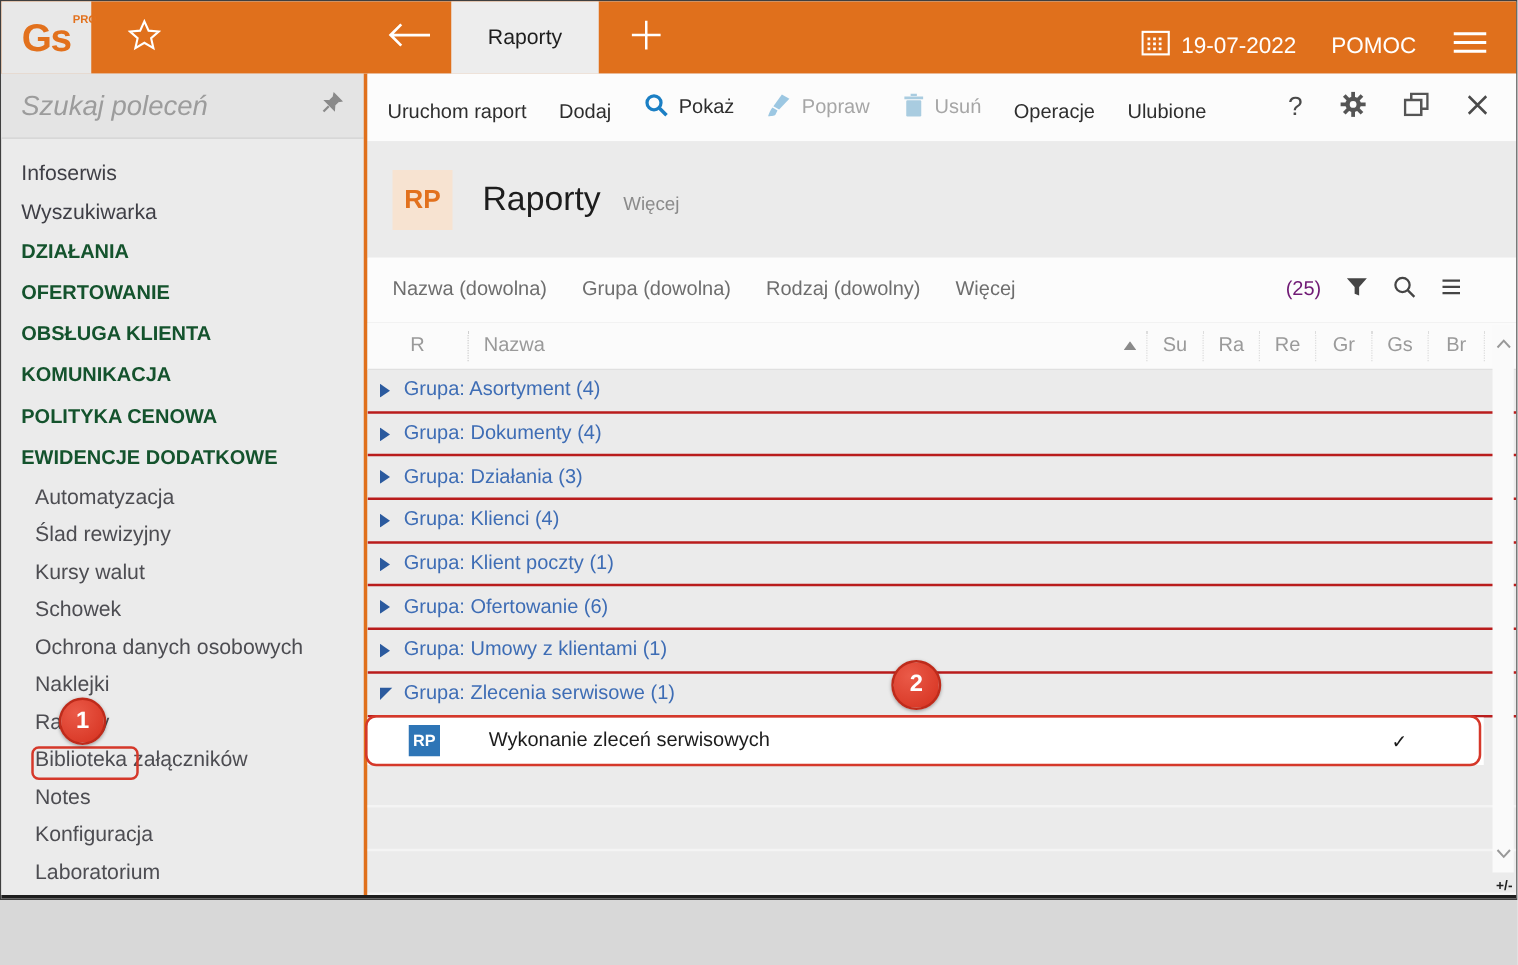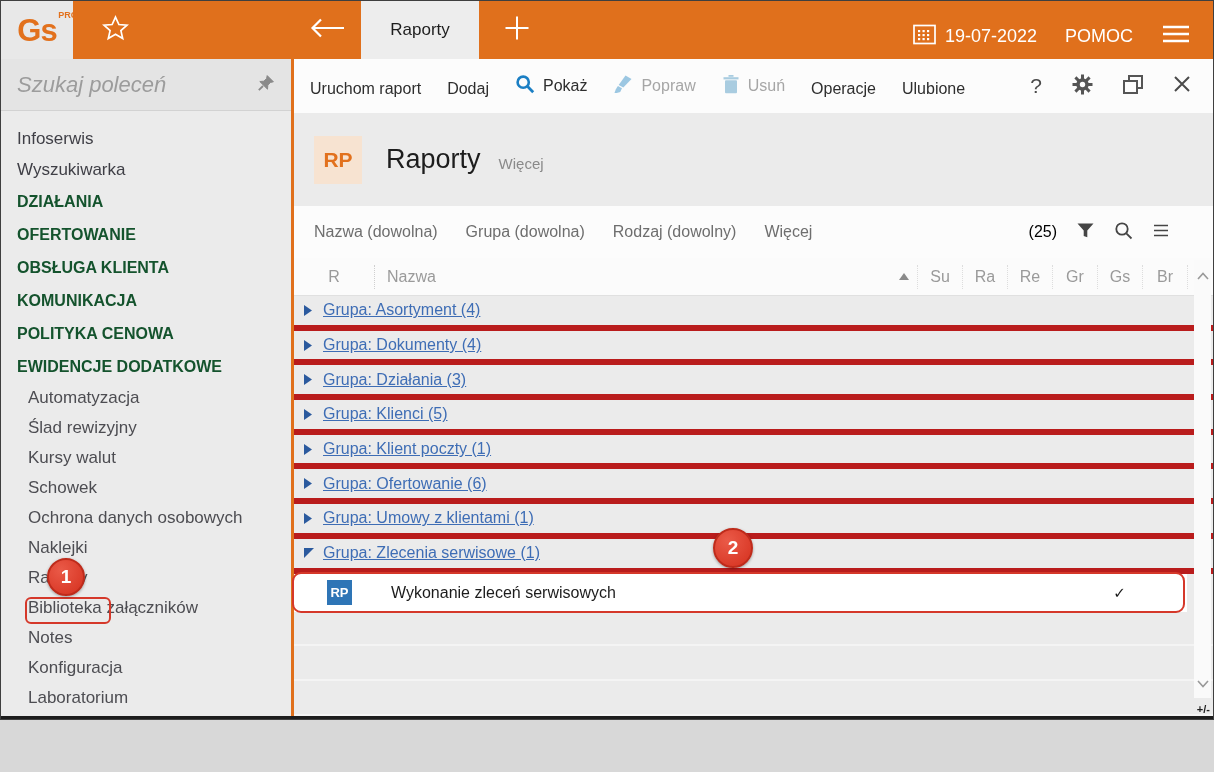--- a/index.html
+++ b/index.html
@@ -41,33 +41,33 @@
   
   .panel-header{height:93px;background:#EBEBEB;display:flex;align-items:center;padding-left:20px;flex:0 0 auto;}
   .rp-badge{width:48px;height:48px;background:#F7E3D1;color:#E2711D;font-weight:bold;font-size:21px;
             display:flex;align-items:center;justify-content:center;}
   .panel-title{font-size:27px;color:#1d1d1d;margin-left:24px;}
   .panel-more{font-size:15px;color:#8A8A8A;margin-left:18px;margin-top:8px;}
   
   .filter-bar{height:52px;background:#FCFCFC;display:flex;align-items:center;gap:28px;padding:0 20px;
               font-size:16px;color:#6E6E6E;flex:0 0 auto;}
   .filter-right{margin-left:auto;display:flex;align-items:center;gap:20px;padding-right:24px;}
-  .filter-count{color:#000000;font-size:16px;}
+  .filter-count{color:#701a75;font-size:16px;}
   
   .grid{flex:1;position:relative;background:#EBEBEB;overflow:hidden;}
   .grid-header{height:38px;background:#FBFBFB;border-bottom:1px solid #E0E0E0;display:flex;align-items:center;
                color:#9A9A9A;font-size:16px;}
   .col-r{width:80px;text-align:center;flex:0 0 auto;}
   .col-name{flex:1;display:flex;align-items:center;padding-left:12px;border-left:1px dotted #CFCFCF;height:24px;}
   .sort-ind{margin-left:auto;margin-right:8px;display:flex;align-items:center;}
   .col-flag{width:45px;text-align:center;flex:0 0 auto;border-left:1px dotted #DDDDDD;height:24px;line-height:24px;}
   .col-gutter{width:26px;flex:0 0 auto;border-left:1px dotted #DDDDDD;height:24px;}
   .grid-body{position:relative;}
   .group-row{height:34.7px;display:flex;align-items:center;padding-left:10px;color:#3E6DB5;font-size:16px;
-             border-bottom:6px solid #b91c1c;text-decoration:underline;}
+             border-bottom:2px solid #b91c1c;}
   .group-row .tri{margin-right:9px;display:flex;align-items:center;width:10px;}
   .empty-row{height:34.7px;border-bottom:2px solid #F4F4F4;}
   .selected-row{height:38px;background:#FFFFFF;display:flex;align-items:center;margin-right:26px;}
   .sel-rcell{width:80px;flex:0 0 auto;display:flex;align-items:center;}
   .row-badge{width:25px;height:25px;background:#2E75B6;color:#fff;font-weight:bold;font-size:13px;
              display:flex;align-items:center;justify-content:center;margin-left:33px;}
   .sel-name{flex:1;font-size:16px;color:#1c1c1c;padding-left:17px;}
   .sel-flag{width:45px;text-align:center;flex:0 0 auto;font-size:15px;color:#1a1a1a;}
   
   .vscroll{position:absolute;right:2px;top:2px;bottom:18px;width:17px;background:#FAFAFA;
@@ -342,21 +342,21 @@
               </svg>
             </span>
             <span>Grupa: Działania (3)</span>
           </div>
           <div class="group-row">
             <span class="tri">
               <svg width="8" height="11" viewBox="0 0 8 11">
                 <path d="M0 0v11l8-5.5z" fill="#2B5A9E"></path>
               </svg>
             </span>
-            <span>Grupa: Klienci (5)</span>
+            <span>Grupa: Klienci (4)</span>
           </div>
           <div class="group-row">
             <span class="tri">
               <svg width="8" height="11" viewBox="0 0 8 11">
                 <path d="M0 0v11l8-5.5z" fill="#2B5A9E"></path>
               </svg>
             </span>
             <span>Grupa: Klient poczty (1)</span>
           </div>
           <div class="group-row">

